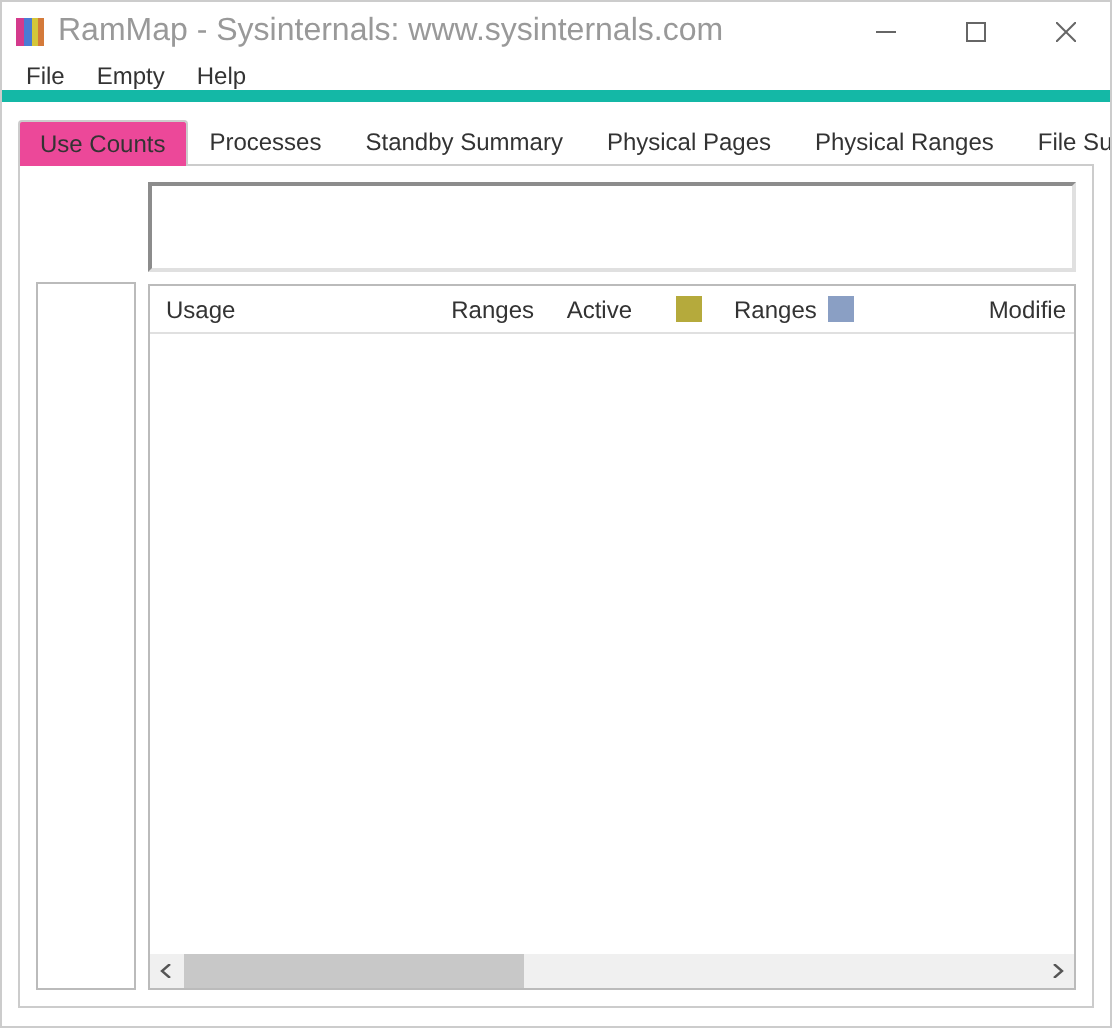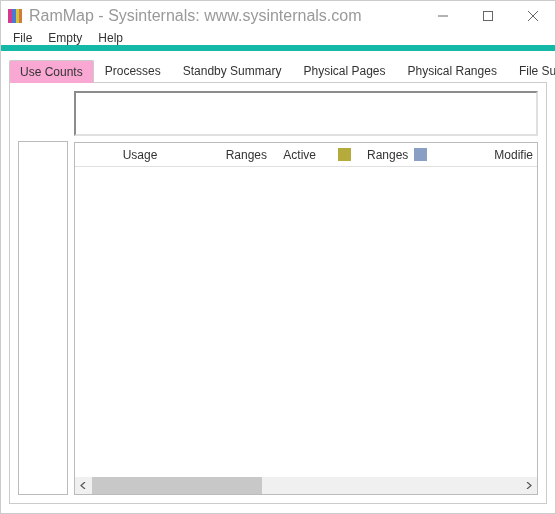--- a/index.html
+++ b/index.html
@@ -12,33 +12,33 @@
     .win-btn { width: 45px; height: 30px; display: flex; align-items: center; justify-content: center; color: #666; background: transparent; border: none; font-size: 10px; }
     .win-btn svg { stroke: #666; stroke-width: 1; fill: none; }
     
     .menubar { height: 20px; display: flex; align-items: center; padding-left: 4px; border-bottom: 6px solid #14b8a6; }
     .menu-item { font-size: 12px; color: #333; padding: 2px 8px; }
     
     .content { padding: 8px; height: calc(100% - 50px); }
     
     .tabs-row { display: flex; border-bottom: 1px solid #ccc; }
     .tab { font-size: 12px; color: #333; padding: 4px 10px; border: 1px solid transparent; border-bottom: none; white-space: nowrap; }
-    .tab.active { border-color: #ccc; background: #f9a8d4; position: relative; top: 1px; border-radius: 2px 2px 0 0; }
+    .tab.active { border-color: #ccc; background: #ec4899; position: relative; top: 1px; border-radius: 2px 2px 0 0; }
     
     .tab-body { border: 1px solid #ccc; border-top: none; height: calc(100% - 25px); padding: 8px; display: flex; gap: 6px; }
     
     .left-pane { width: 50px; display: flex; flex-direction: column; }
     .left-top-spacer { height: 50px; }
     .left-list { flex: 1; border: 1px solid #bbb; background: #fff; }
     
     .right-pane { flex: 1; display: flex; flex-direction: column; }
     .chart-box { height: 45px; border: 2px inset #e0e0e0; background: #fff; margin-bottom: 6px; }
     .table-box { flex: 1; border: 1px solid #bbb; background: #fff; display: flex; flex-direction: column; overflow: hidden; }
     .table-header { display: flex; height: 24px; border-bottom: 1px solid #e0e0e0; align-items: center; font-size: 12px; color: #333; }
-    .th { padding: 0 8px; text-align: center; }
+    .th { padding: 0 8px; text-align: left; }
     .th-usage { width: 130px; }
     .th-total { width: 70px; text-align: right; }
     .th-active-wrap { display:flex; align-items:center; justify-content:flex-end; gap:22px; width:80px; padding:0 4px 0 8px;}
     .th-standby-wrap { display:flex; align-items:center; justify-content:flex-start; gap:6px; width:90px; padding:0 4px 0 12px;}
     .th-modified { flex: 1; text-align: right; padding-right: 4px; overflow:hidden; }
     .swatch { width: 13px; height: 13px; display: inline-block; }
     .sw-active { background: #b5aa3c; }
     .sw-standby { background: #8a9fc4; }
     .table-rows { flex: 1; }
     .hscroll { height: 17px; background: #f0f0f0; display: flex; align-items: center; }

